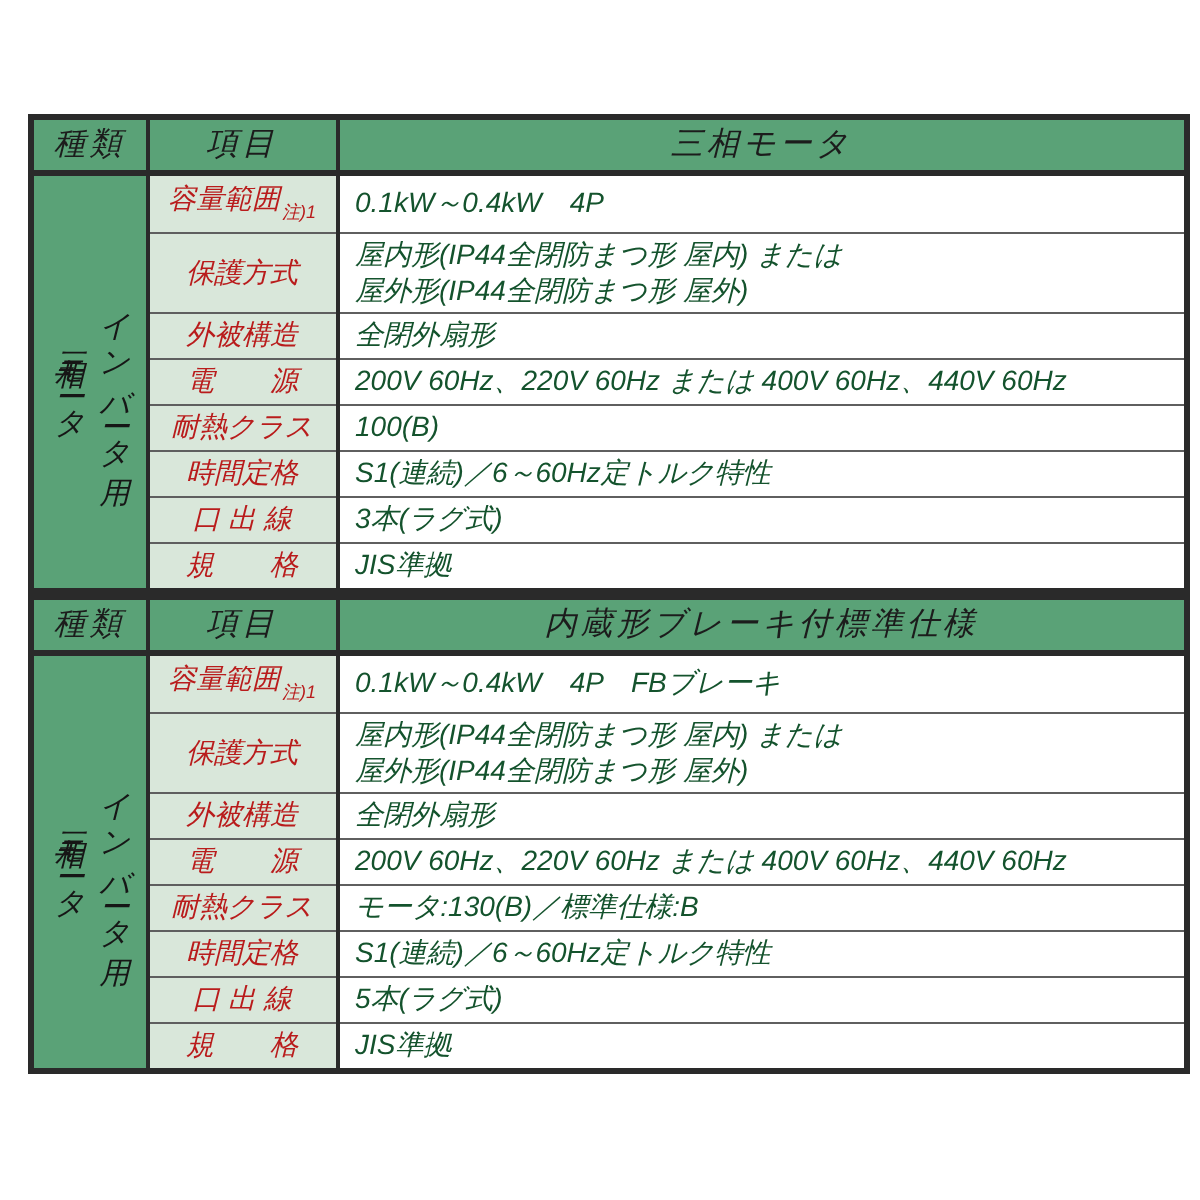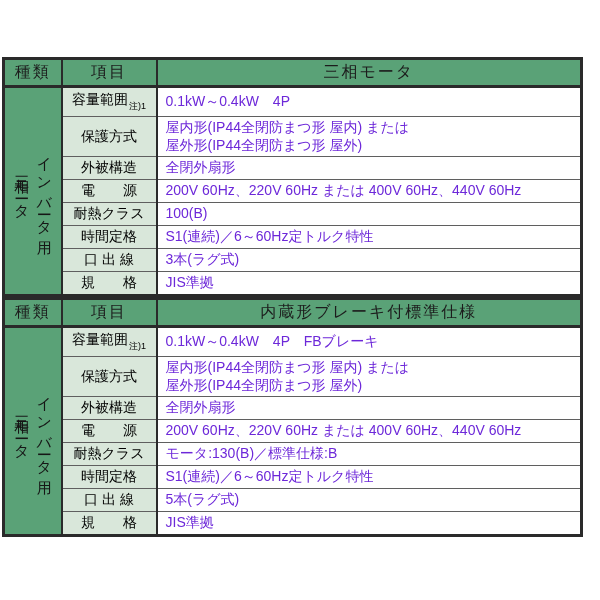--- a/index.html
+++ b/index.html
@@ -11,24 +11,25 @@
   }
   .canvas {
     position: relative;
     width: 600px;
     height: 600px;
     background: #ffffff;
     overflow: hidden;
   }
   table.spec-table {
     position: absolute;
-    left: 2px;
+    left: 14px;
     border-collapse: collapse;
     table-layout: fixed;
     border: 3px solid #2a2a2a;
+    font-style: italic;
   }
   table.spec-table th,
   table.spec-table td {
     box-sizing: border-box;
     overflow: hidden;
   }
   
   tr.head-row th {
     background: #5aa277;
     border-left: 2px solid #2a2a2a;
@@ -60,35 +61,35 @@
     font-size: 15px;
     letter-spacing: 3px;
     line-height: 1.5;
     color: #161616;
   }
   td.lbl {
     background: #d9e7da;
     text-align: center;
     font-size: 14px;
     padding: 0 2px;
-    color: #000000;
+    color: #b91c1c;
   }
   td.lbl .note {
     font-size: 9px;
     vertical-align: -5px;
     margin-left: 1px;
   }
   td.val {
     background: #ffffff;
     font-size: 14px;
     text-align: left;
     padding: 2px 6px 2px 8px;
     white-space: pre-line;
     line-height: 1.25;
-    color: #6d28d9;
+    color: #14532d;
   }
   tr.h-cap  { height: 30px; }
   tr.h-prot { height: 40px; }
   tr.h-std  { height: 23px; }
 </style>
 </head>
 <body>
 
 <div class="canvas">
 

